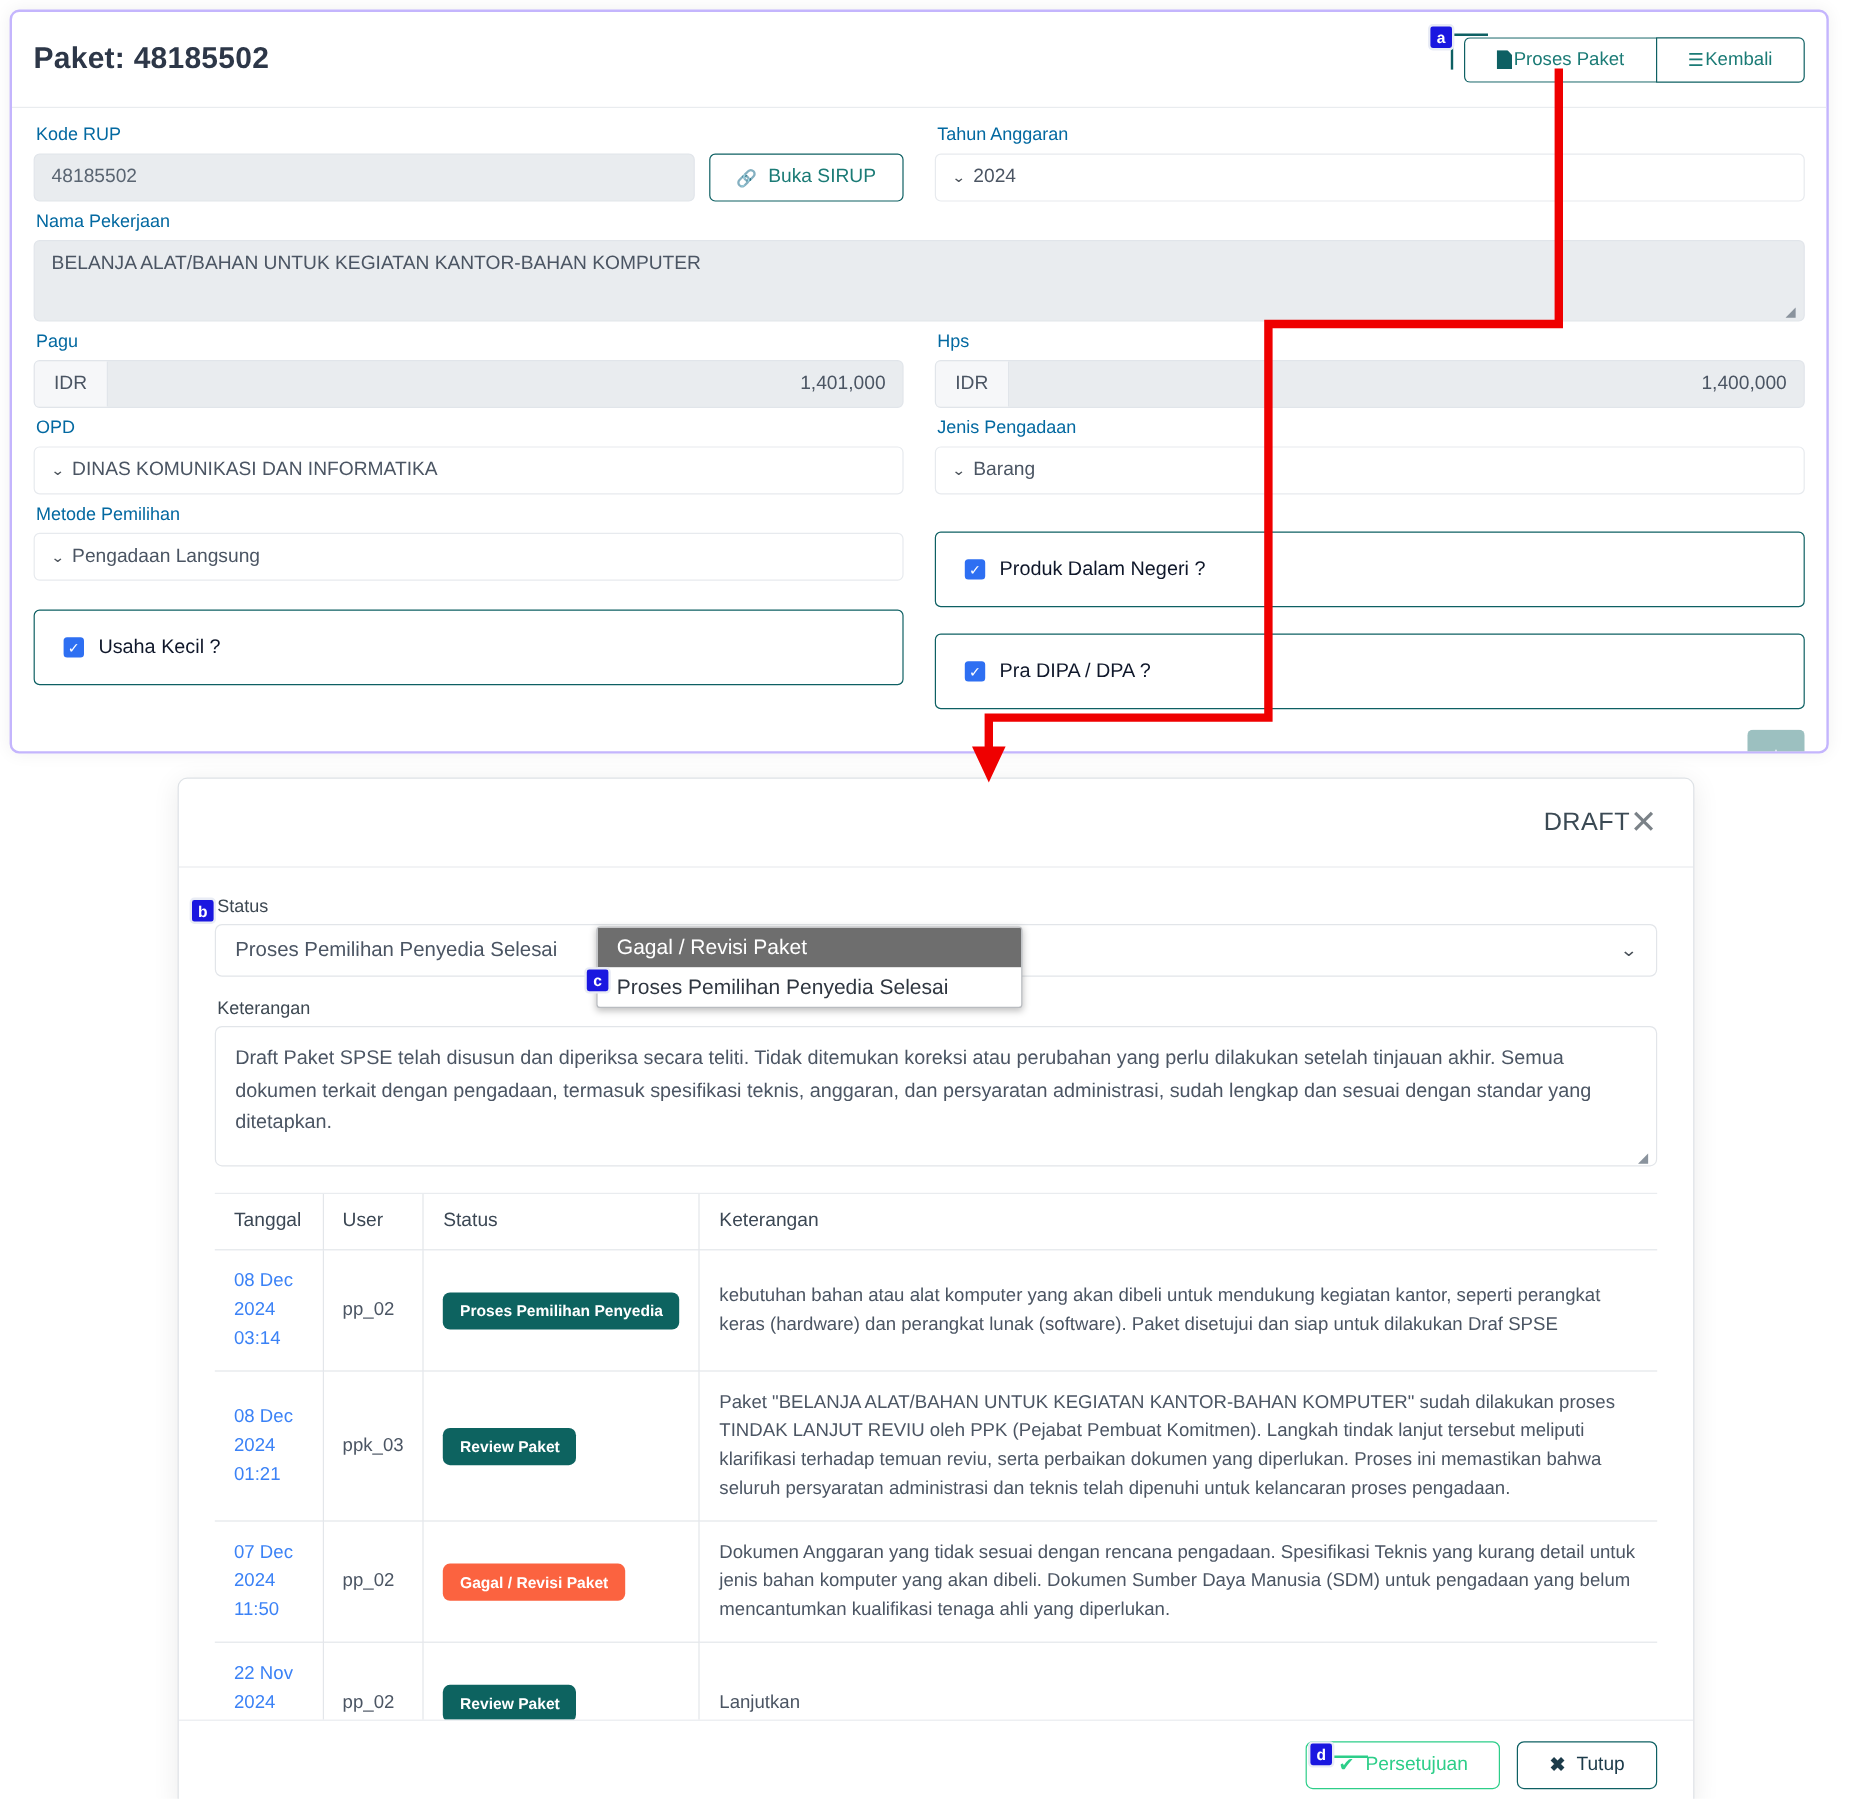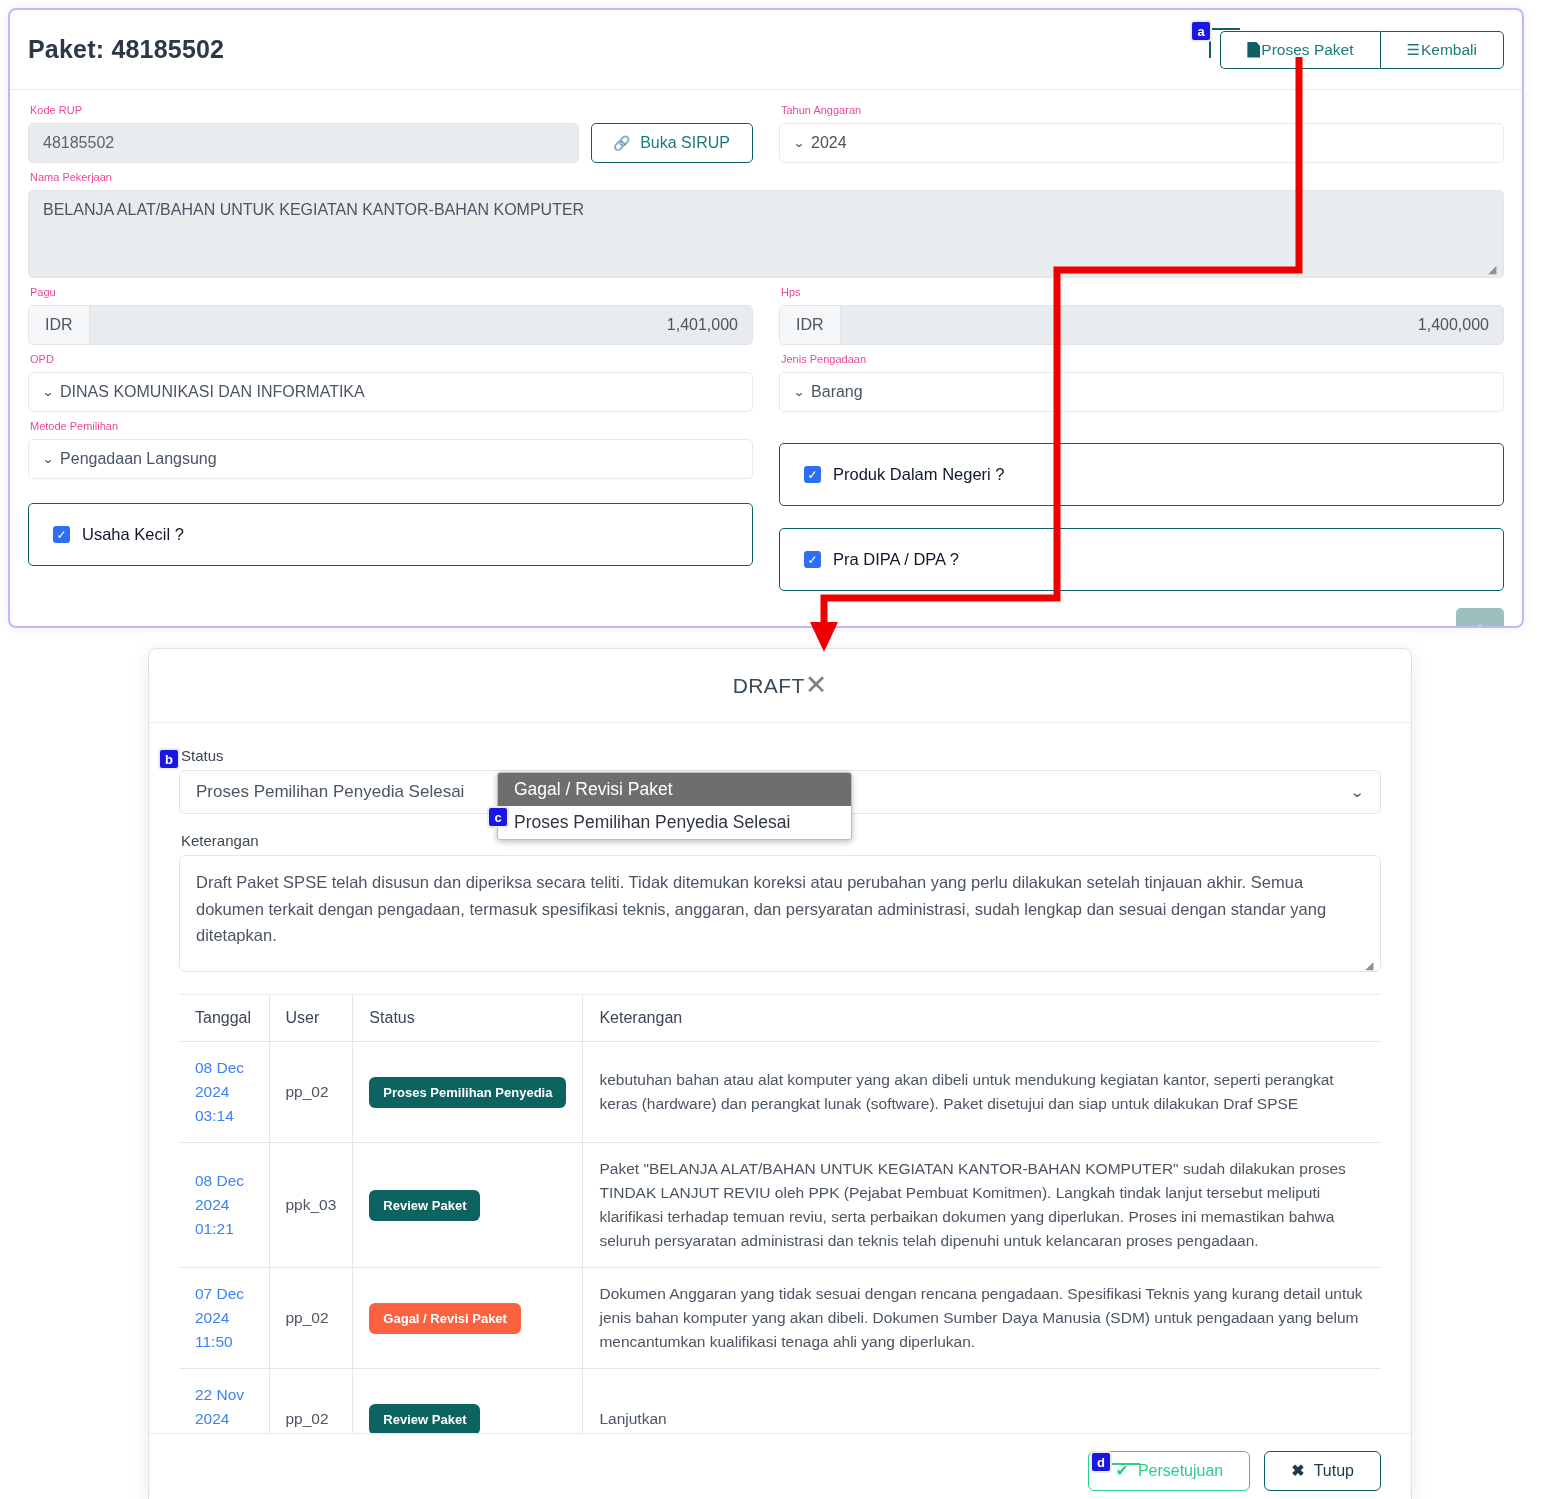--- a/index.html
+++ b/index.html
@@ -31,34 +31,34 @@
     border:1px solid #0e6063; color:#1b7b76; background:#fff;
     font-size:15.5px; padding:9px 26px; display:flex; align-items:center; gap:1px;
     cursor:pointer; font-family:"Liberation Sans", sans-serif;
   }
   .btn-grp-item:first-child{ border-radius:5px 0 0 5px; border-right:none;}
   .btn-grp-item:last-child{ border-radius:0 5px 5px 0;}
 
   .form-body{ padding:6px 18px 0 18px; }
   .row2{ display:flex; gap:26px; }
   .col{ flex:1 1 0; min-width:0; }
-  .lbl{ font-size:11px; color:#ec4899; margin:8px 0 7px 2px; display:block; font-weight:400;}
+  .lbl{ font-size:15px; color:#0369a1; margin:8px 0 7px 2px; display:block; font-weight:400;}
   .inp{
     height:40px; border:1px solid #e1e5ea; border-radius:5px; background:#e9ecef;
     display:flex; align-items:center; padding:0 14px; font-size:16px; color:#5a6572;
   }
   .inp-row{ display:flex; gap:12px; }
   .btn-outline{
     border:1px solid #0e6063; color:#1b7b76; background:#fff; border-radius:5px;
     font-size:16px; height:40px; display:flex; align-items:center; gap:9px;
     padding:0 22px; cursor:pointer; white-space:nowrap;
     font-family:"Liberation Sans", sans-serif;
   }
   .textarea{
-    height:88px; border:1px solid #e1e5ea; border-radius:5px; background:#e9ecef;
+    height:68px; border:1px solid #e1e5ea; border-radius:5px; background:#e9ecef;
     padding:10px 14px; font-size:16px; color:#4b5563; position:relative;
   }
   .resize-grip{
     position:absolute; right:3px; bottom:2px; width:12px; height:12px; color:#8a939d; font-size:11px;
   }
   .select{
     height:40px; border:1px solid #e7eaee; border-radius:5px; background:#fff;
     display:flex; align-items:center; padding:0 14px; font-size:16px; color:#4b5563; gap:7px;
   }
   .chev{ font-size:12px; color:#4a5159; transform:scaleX(1.2); }
@@ -93,21 +93,21 @@
 
   
   .modal{
     position:absolute; left:148px; top:648px; width:1264px; height:860px;
     background:#fff; border:1px solid #dee2e6; border-radius:8px;
     box-shadow:0 4px 22px rgba(0,0,0,.08);
     overflow:hidden;
   }
   .modal-head{
     height:74px; border-bottom:1px solid #e9ecef; display:flex; align-items:center;
-    justify-content:center; padding:0 30px;
+    justify-content:flex-end; padding:0 30px;
   }
   .modal-title{ font-size:21px; color:#3b4a54; letter-spacing:.4px;}
   .close-x{ font-size:27px; color:#7b8288; line-height:1; cursor:pointer; font-weight:300;}
   .modal-body{ padding:18px 30px 0 30px; position:relative;}
   .mlbl{ font-size:15px; color:#3d4852; display:block; margin:6px 0 6px 2px;}
   .msel{
     height:44px; border:1px solid #e2e5e9; border-radius:6px; background:#fff;
     display:flex; align-items:center; justify-content:space-between;
     padding:0 16px; font-size:17px; color:#4b5563;
   }

